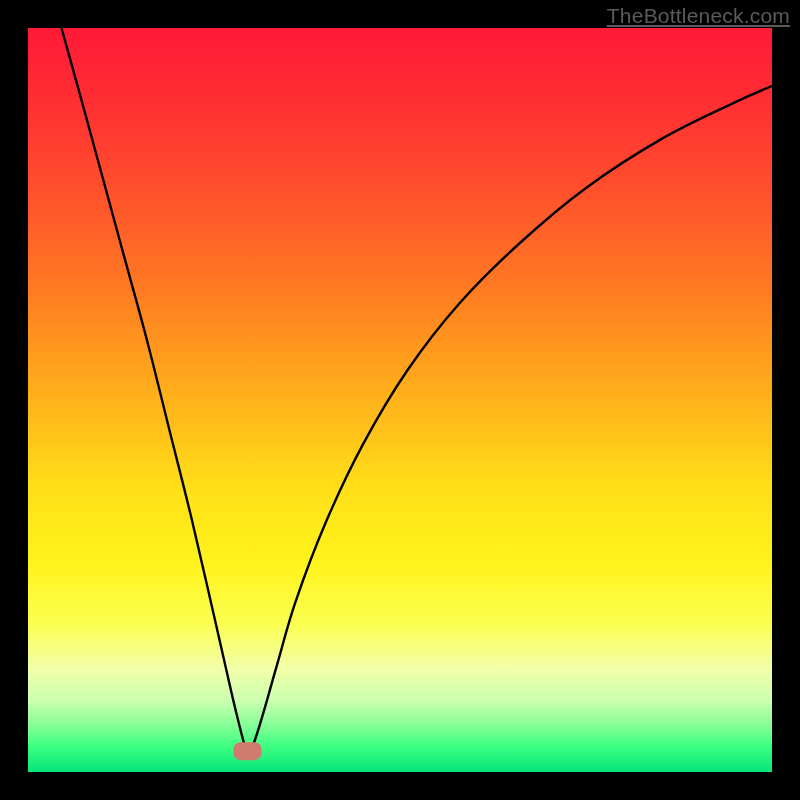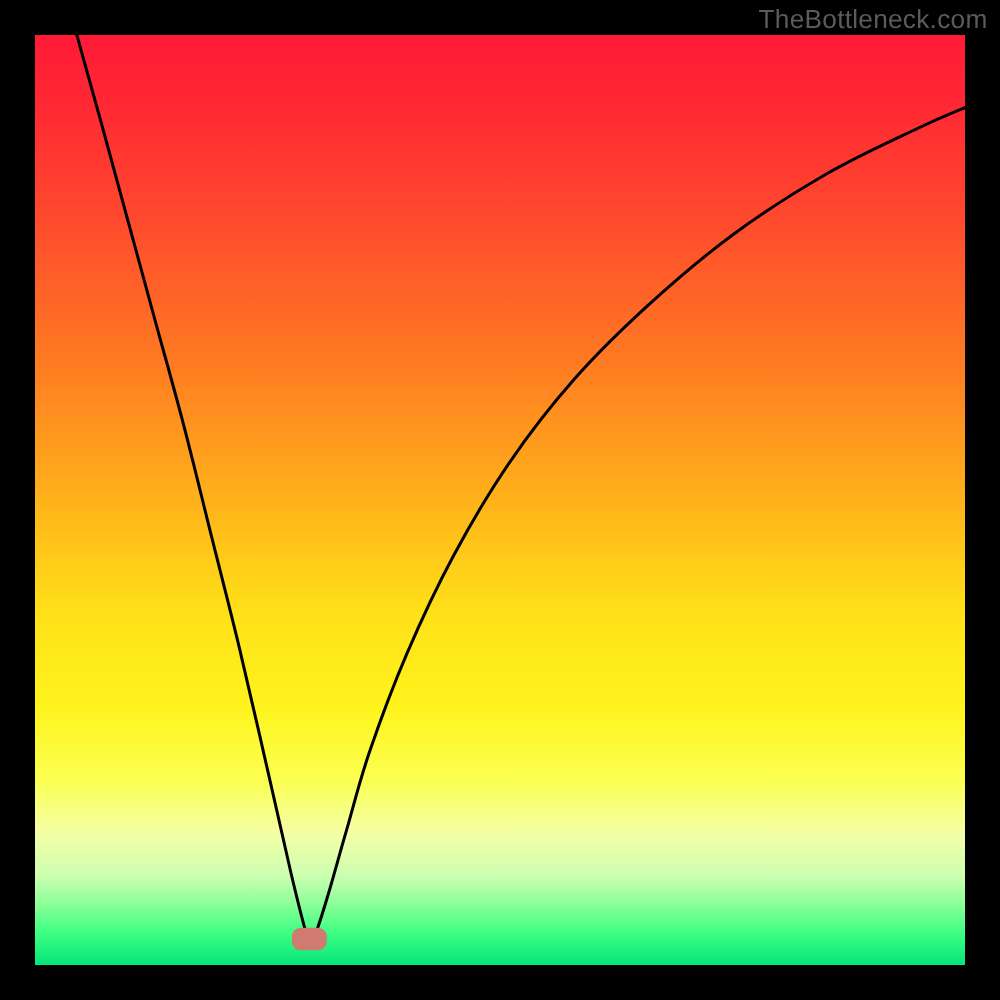--- a/index.html
+++ b/index.html
@@ -21,20 +21,21 @@
   }
   .watermark {
     position: absolute;
     top: 4px;
     right: 10px;
     color: #5b5b5b;
     font-size: 21px;
     letter-spacing: 0.2px;
     font-weight: 400;
     z-index: 5;
+    text-decoration: underline;
   }
   svg { display: block; }
 </style>
 </head>
 <body>
 
 <div class="watermark">TheBottleneck.com</div>
 
 <div class="frame">
   <svg width="744" height="744" viewBox="0 0 744 744">

